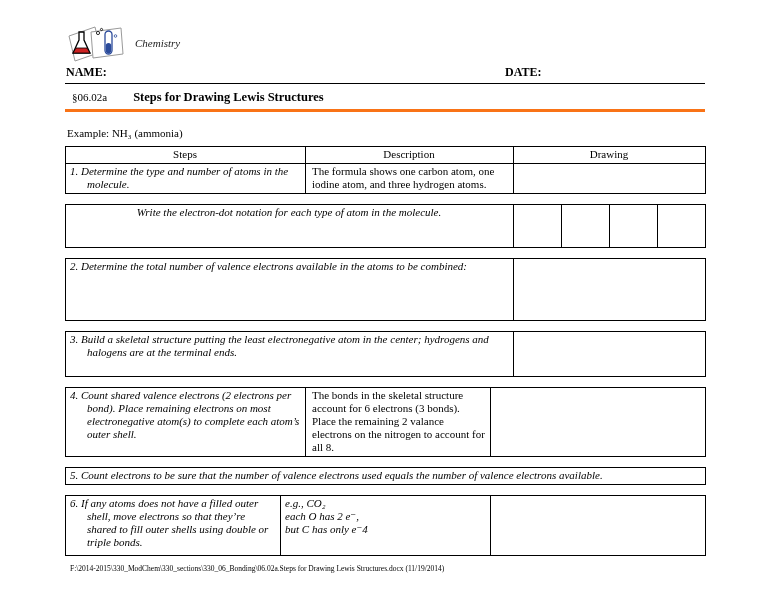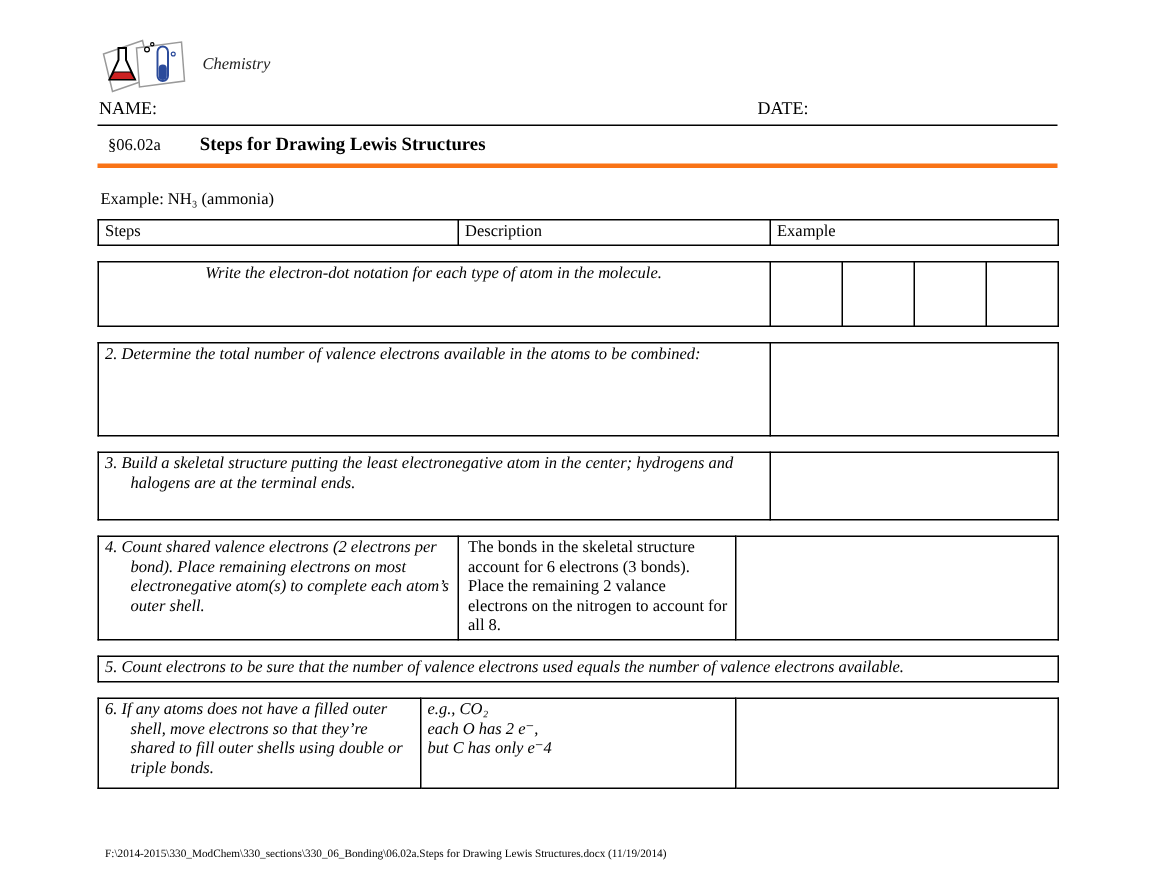--- a/index.html
+++ b/index.html
@@ -7,32 +7,32 @@
   body {
     width:768px; height:593px;
     font-family:"Liberation Serif","DejaVu Serif",serif;
     color:#000;
   }
   .page { position:relative; width:768px; height:593px; padding:22px 63px 0 65px; overflow:hidden; background:#fff; }
 
   .logo-row { display:flex; align-items:center; gap:8px; height:42px; margin-bottom:1px; }
   .logo-caption { font-style:italic; font-size:11px; color:#222; }
 
-  .name-date-row { position:relative; font-weight:normal; font-size:12px; border-bottom:1px solid #000; padding:0 0 3px 1px; width:640px; }
+  .name-date-row { position:relative; font-weight:bold; font-size:12px; border-bottom:1px solid #000; padding:0 0 3px 1px; width:640px; }
   .date { position:absolute; left:440px; top:0; }
 
   .title-row { width:640px; border-bottom:3px solid #f97316; padding:3px 0 4px 7px; }
   .section { font-size:11px; }
   .title { font-weight:bold; font-size:12.5px; margin-left:22px; }
 
   .example-caption { font-size:11px; margin:15px 0 7px 2px; }
 
   table.t { border-collapse:collapse; table-layout:fixed; width:640px; margin-bottom:10px; }
   table.t td { border:1px solid #000; font-size:11px; line-height:1.18; vertical-align:top; padding:1px 5px 2px 4px; }
-  .hdr td { text-align:left; height:15px; padding:0 2px 1px 2px; }
+  .hdr td { text-align:center; height:15px; padding:0 2px 1px 2px; }
   .it { font-style:italic; }
   .hang { padding-left:17px; text-indent:-17px; }
   .center { text-align:center; }
 
   .r1 td { height:29px; }
   .t2 td { height:43px; }
   .t3 td { height:62px; }
   .t4 td { height:45px; }
   .t5 td { height:66px; }
   .t6 { margin-bottom:6px; }
@@ -79,21 +79,30 @@
   <table class="t t1">
     <colgroup>
         <col style="width:240px">
         <col style="width:208px">
         <col style="width:192px">
       </colgroup>
     <tbody>
         <tr class="hdr">
       <td>Steps</td>
       <td>Description</td>
-      <td>Example</td>
+      <td>Drawing</td>
+    </tr>
+    <tr class="r1">
+      <td>
+            <div class="it hang">1.  Determine the type and number of atoms in the molecule.</div>
+          </td>
+      <td>
+            <div class="desc">The formula shows one carbon atom, one iodine atom, and three hydrogen atoms.</div>
+          </td>
+      <td></td>
     </tr>
   </tbody>
     </table>
 
   <table class="t t2">
     <colgroup>
         <col style="width:448px">
         <col style="width:48px">
         <col style="width:48px">
         <col style="width:48px">

